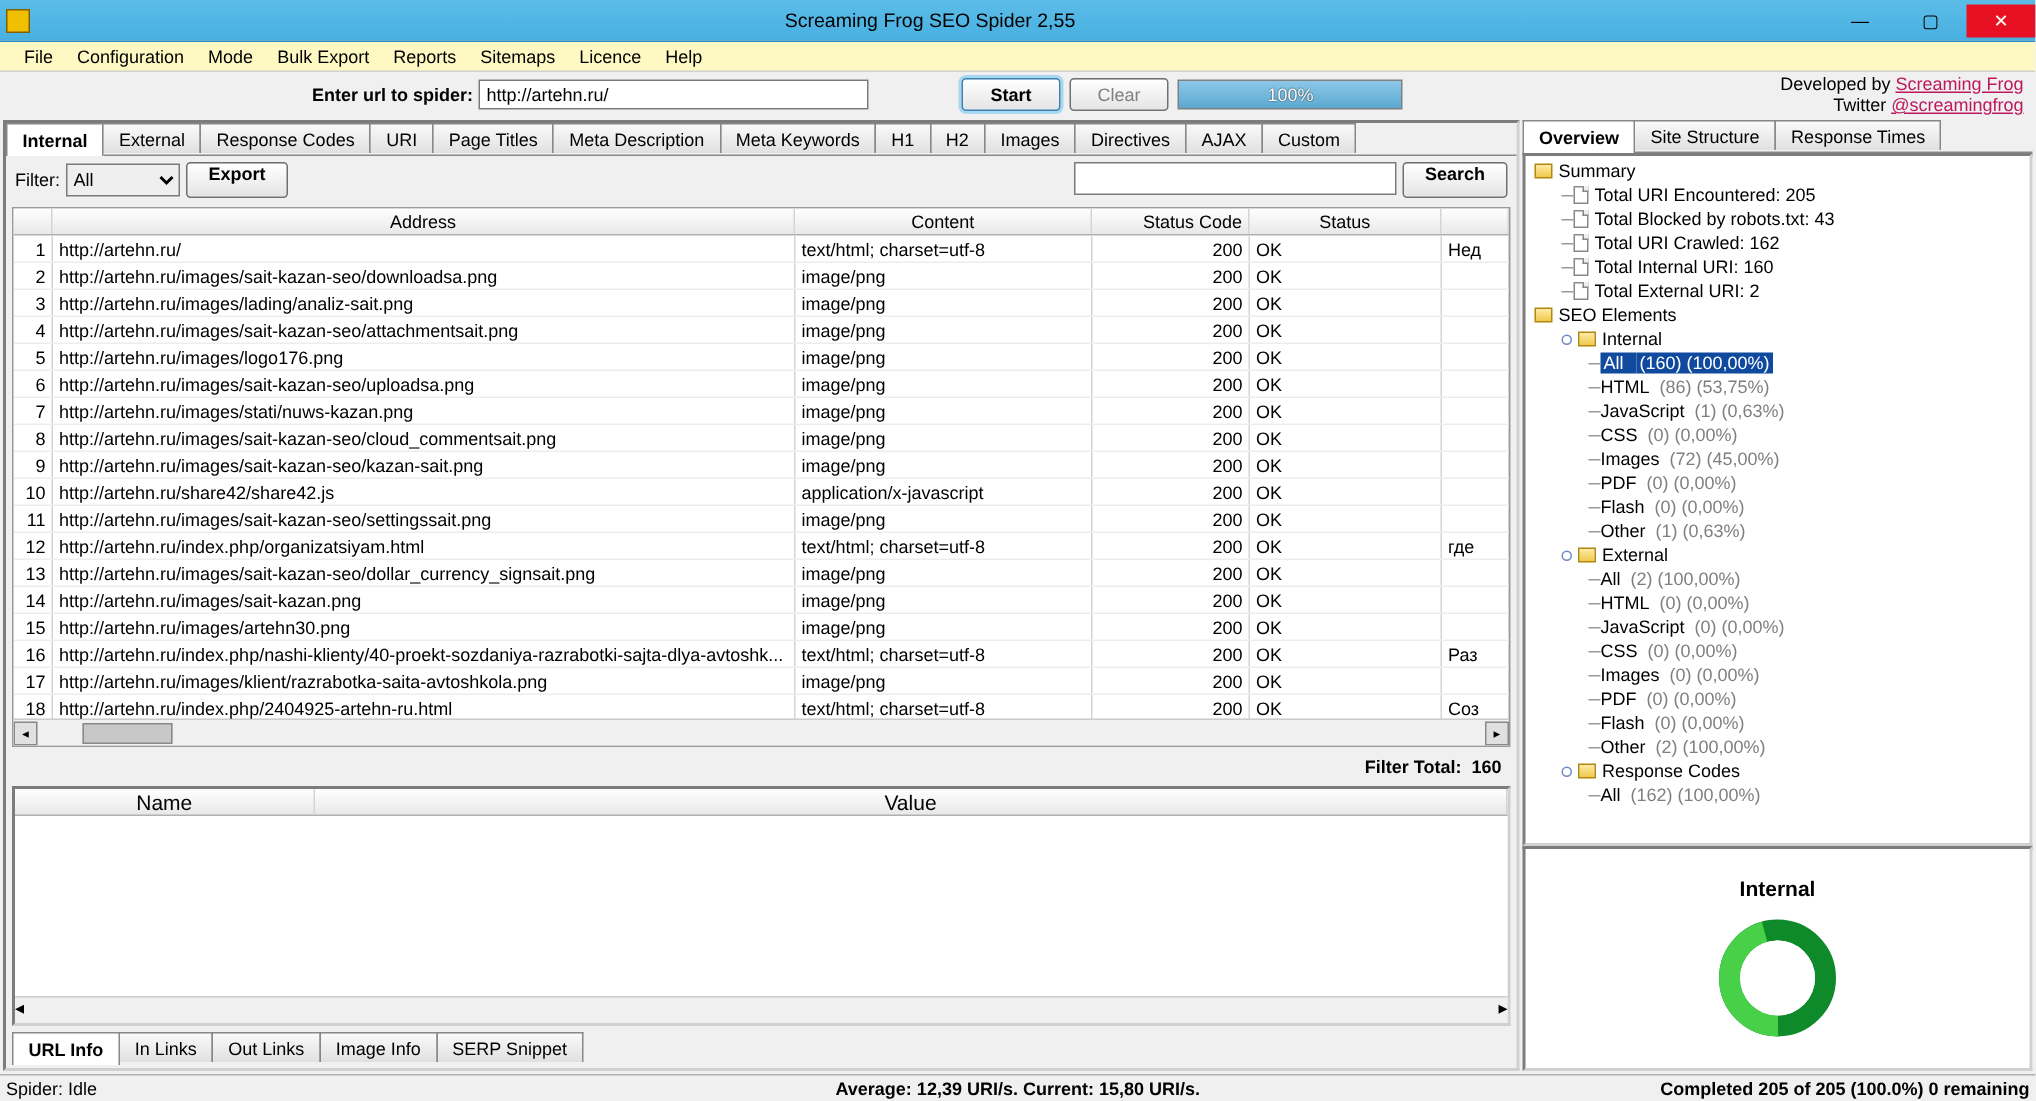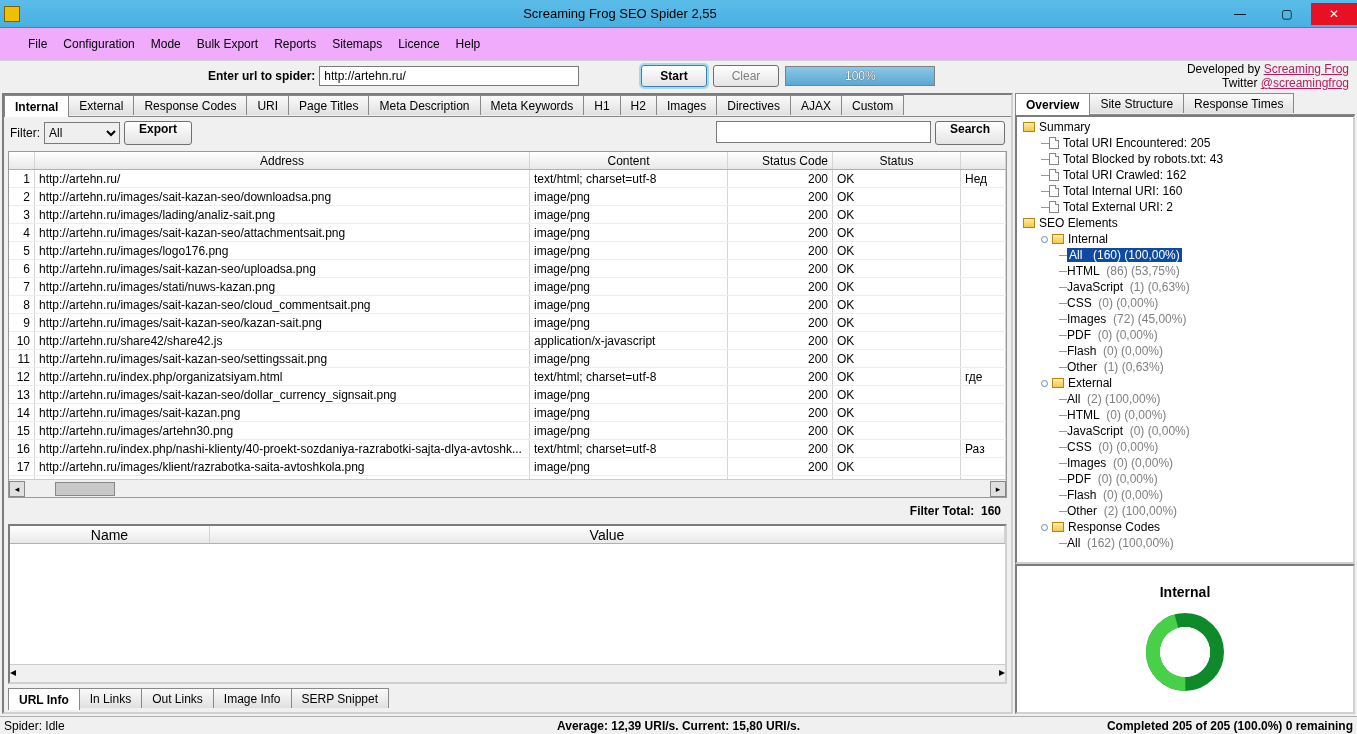--- a/index.html
+++ b/index.html
@@ -6,21 +6,21 @@
 body { background: #f0f0f0; width: 1357px; height: 734px; overflow: hidden; display: flex; flex-direction: column; }
 
 
 .titlebar { background: linear-gradient(#5cbce8, #48b0e0); height: 28px; display: flex; align-items: center; padding-left: 4px; border-bottom: 1px solid #2a8cc0; }
 .titlebar .app-icon { width: 16px; height: 16px; background: #f0c000; border: 1px solid #806000; margin-right: 4px; }
 .titlebar .title-text { flex: 1; text-align: center; color: #000; font-size: 13px; }
 .titlebar .winbtn { width: 46px; height: 22px; display: flex; align-items: center; justify-content: center; cursor: default; margin-left: 1px; }
 .titlebar .winbtn.close { background: #e81123; color: #fff; }
 
 
-.menubar { background: #f0abfc; height: 33px; display: flex; align-items: center; padding-left: 20px; border-bottom: 1px solid #d0d0d0; }
+.menubar { background: #fef9c3; height: 20px; display: flex; align-items: center; padding-left: 8px; border-bottom: 1px solid #d0d0d0; }
 .menubar .menu-item { padding: 2px 8px; cursor: default; }
 
 
 .urlbar { background: #f0f0f0; height: 30px; display: flex; align-items: center; padding: 4px 8px; }
 .urlbar .label { margin-right: 4px; font-weight: bold; }
 .urlbar input[type="text"] { height: 20px; border: 1px solid #7a7a7a; padding: 0 4px; width: 260px; }
 .urlbar .btn { height: 22px; padding: 0 18px; border: 1px solid #707070; background: linear-gradient(#fff,#e4e4e4); border-radius: 3px; cursor: default; margin-left: 6px; display:flex; align-items:center;}
 .urlbar .btn.start { font-weight: bold; border: 1px solid #3c7fb1; box-shadow: 0 0 0 2px #a8d8f0;}
 .urlbar .progress { width: 150px; height: 20px; border: 1px solid #808080; background: linear-gradient(#8bc8e8, #5ca8d0); margin-left: 6px; display:flex; align-items:center; justify-content:center; color:#fff; text-shadow:0 0 1px #000; }
 .credits { margin-left: auto; text-align: right; font-size: 11px; line-height: 1.2; }

